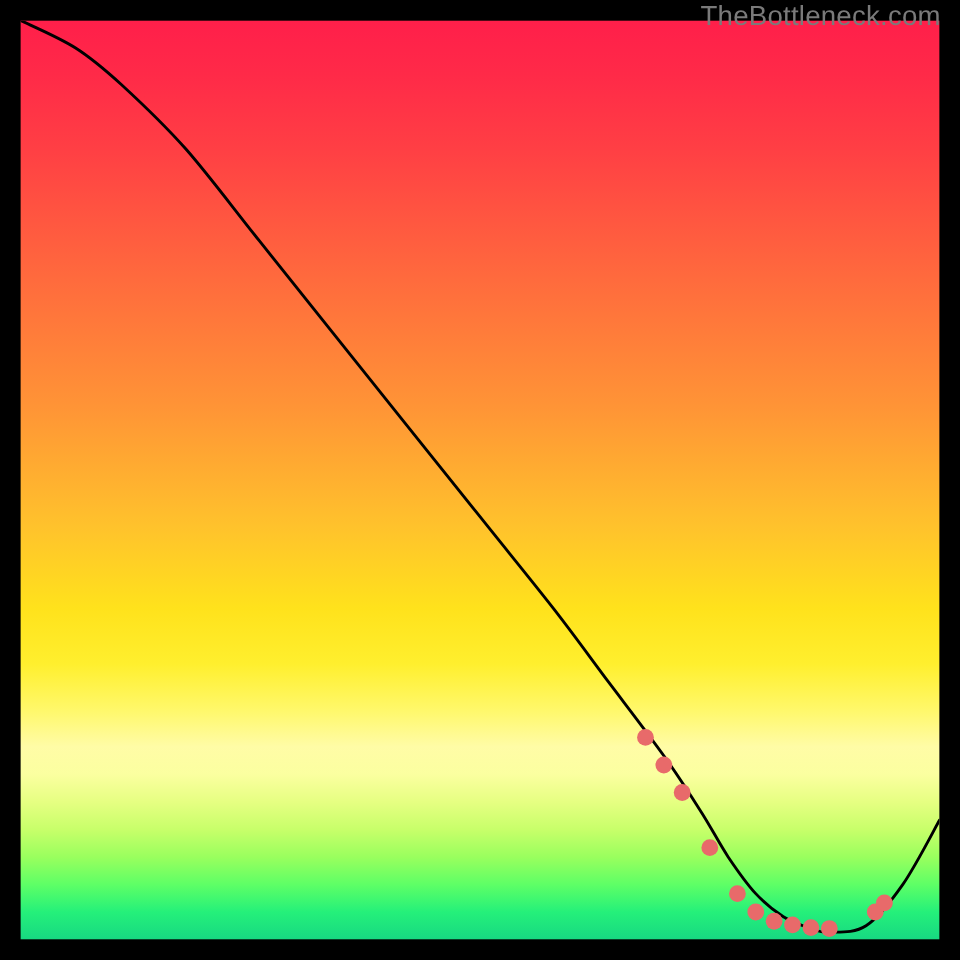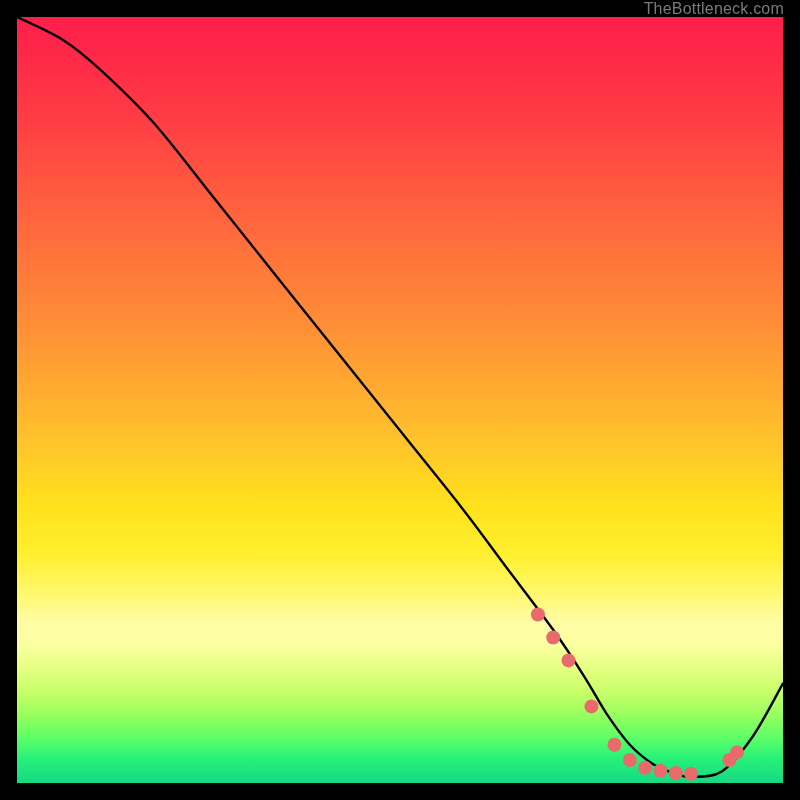--- a/index.html
+++ b/index.html
@@ -52,21 +52,21 @@
   }
   .curve {
     position: absolute;
     inset: 0;
   }
   .watermark {
     position: absolute;
     top: 0;
     right: 16px;
     color: #7a7a7a;
-    font-size: 16px;
+    font-size: 23px;
     letter-spacing: 0.2px;
     user-select: none;
     margin-left: 20px;
   }
 </style>
 </head>
 <body>
 
 <div class="stage">
 

